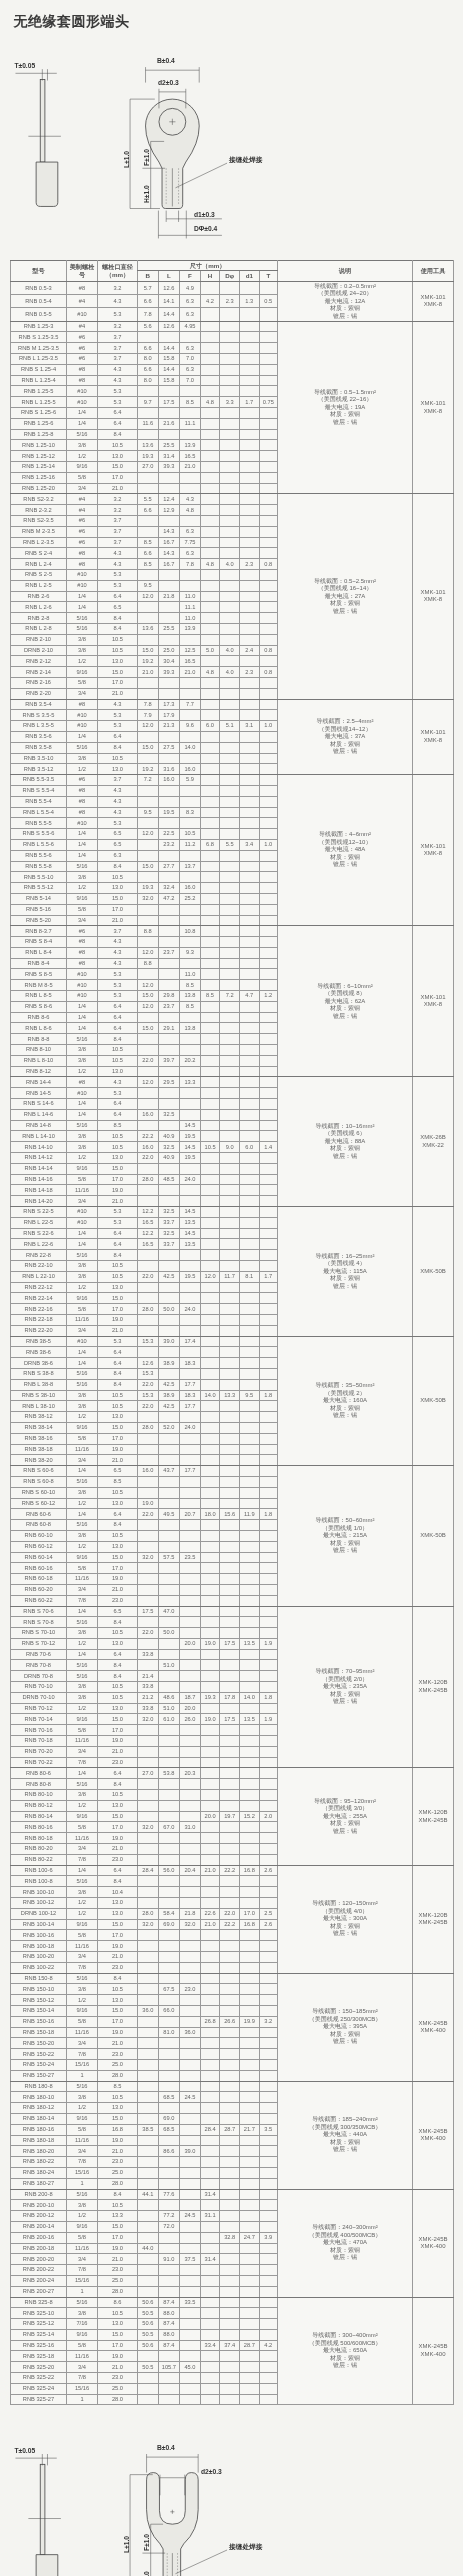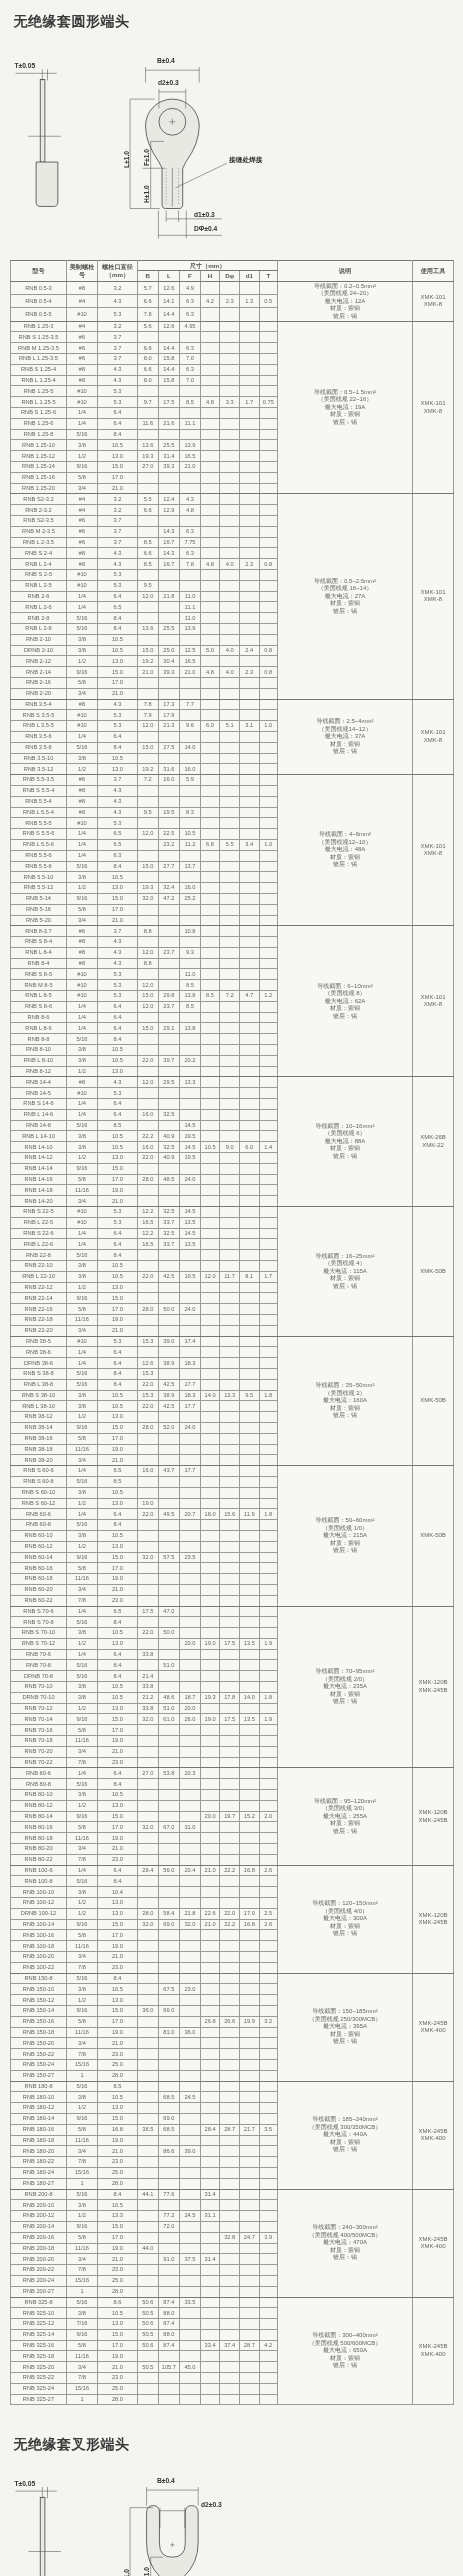--- a/index.html
+++ b/index.html
@@ -2656,21 +2656,20 @@
           <td></td>
           <td></td>
           <td></td>
           <td></td>
         </tr>
       </tbody>
     </table>
 </div>
 
 <div>
-  <div class="section-title">无绝缘套叉形端头</div>
 
   <div class="diagram">
     <svg width="289" height="222" viewBox="0 0 560 430">
 
       <rect class="outline" x="78" y="80" width="9" height="175"></rect>
       <path class="outline" d="M70 255 h42 v73 q0 8 -8 8 h-26 q-8 0 -8 -8 z"></path>
       <line class="dimline" x1="55" y1="185" x2="118" y2="185"></line>
       <line class="dimline" x1="30" y1="68" x2="110" y2="68"></line>
       <line class="dimline" x1="82" y1="60" x2="82" y2="82"></line>
       <line class="dimline" x1="92" y1="60" x2="92" y2="82"></line>

